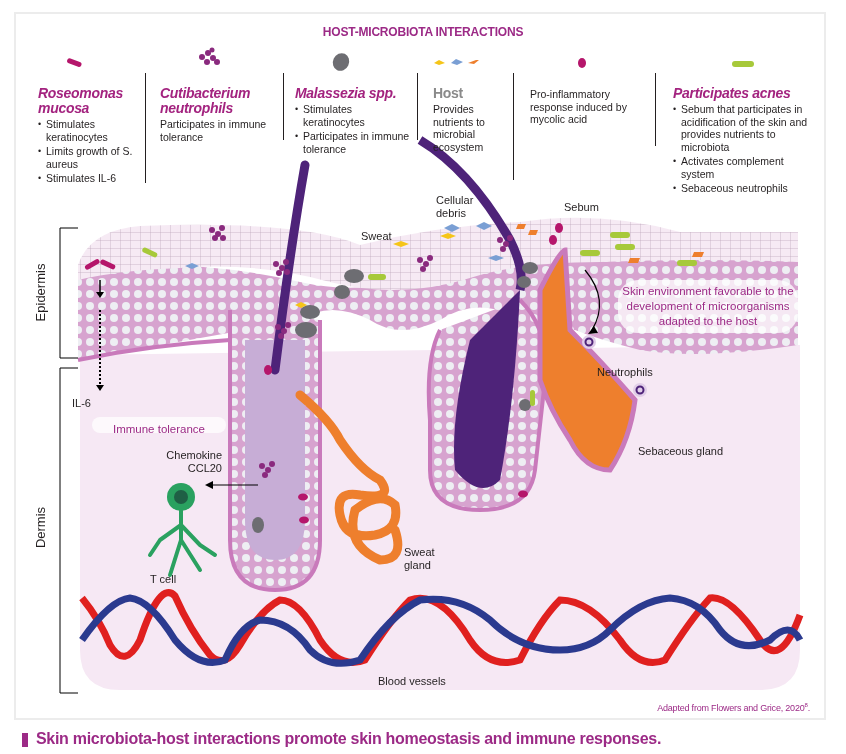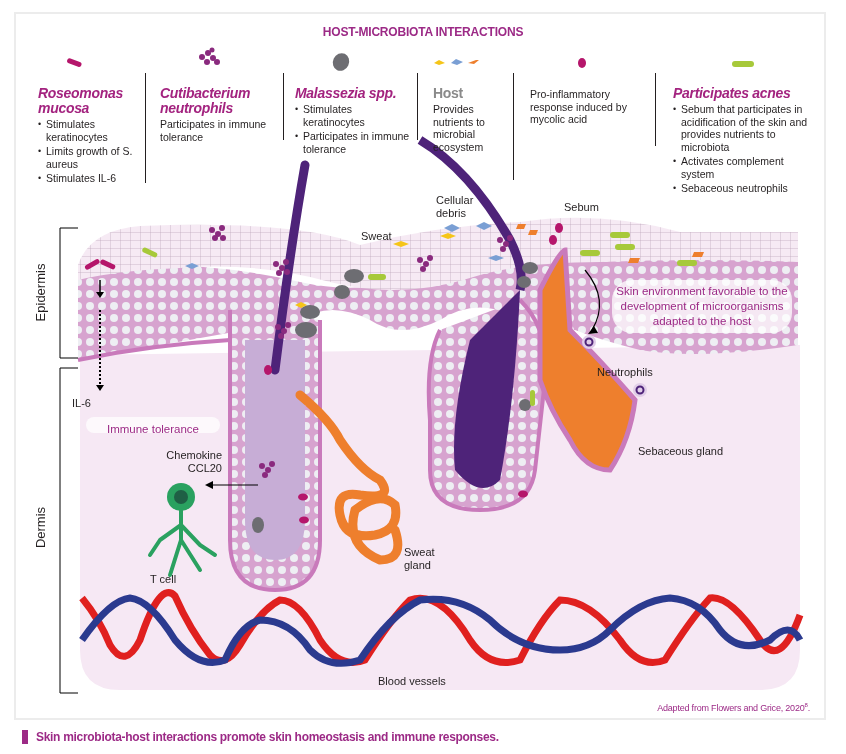--- a/index.html
+++ b/index.html
@@ -8,24 +8,24 @@
   .title{position:absolute;left:0;right:0;top:25px;text-align:center;font-weight:bold;font-size:12px;color:#9c2a86;letter-spacing:-0.2px;}
   .col{position:absolute;top:70px;font-size:10.5px;line-height:12.5px;color:#231f20;margin-top:16px;}
   .col .name{font-weight:bold;font-style:italic;font-size:14px;line-height:15px;color:#a3237f;letter-spacing:-0.3px;}
   .col .name.host{color:#8a8a8a;font-style:normal;}
   .col ul{margin:2px 0 0 0;padding:0;list-style:none;}
   .col li{position:relative;padding-left:8px;margin-bottom:2px;}
   .col li:before{content:"•";position:absolute;left:0;top:0;font-size:9px;}
   .col .desc{margin-top:2px;}
   .sep{position:absolute;top:73px;width:1px;background:#231f20;}
   .lbl{position:absolute;font-size:11px;line-height:13px;color:#231f20;}
-  .pill{position:absolute;background:rgba(255,255,255,0.75);border-radius:20px;color:#9c2a86;font-size:11.5px;line-height:15px;text-align:center;}
+  .pill{position:absolute;background:rgba(255,255,255,0.75);border-radius:20px;color:#9c2a86;font-size:11.5px;line-height:15px;text-align:center;margin-left:6px;}
   .vlabel{position:absolute;font-size:13px;transform:rotate(-90deg);transform-origin:center;white-space:nowrap;}
   .credit{position:absolute;right:36px;top:702px;font-size:9px;color:#9c2a86;letter-spacing:-0.2px;}
-  .caption{position:absolute;left:22px;top:730px;font-size:12px;font-weight:bold;color:#9c2a86;letter-spacing:-0.3px;}
+  .caption{position:absolute;left:22px;top:730px;font-size:16px;font-weight:bold;color:#9c2a86;letter-spacing:-0.3px;}
   .caption .bar{display:inline-block;width:6px;height:14px;background:#9c2a86;vertical-align:-3px;margin-right:8px;}
   svg.scene{position:absolute;left:0;top:0;}
 </style>
 </head>
 <body>
 
 <div class="frame"></div>
 
 <svg class="scene" width="846" height="754">
   <defs>

